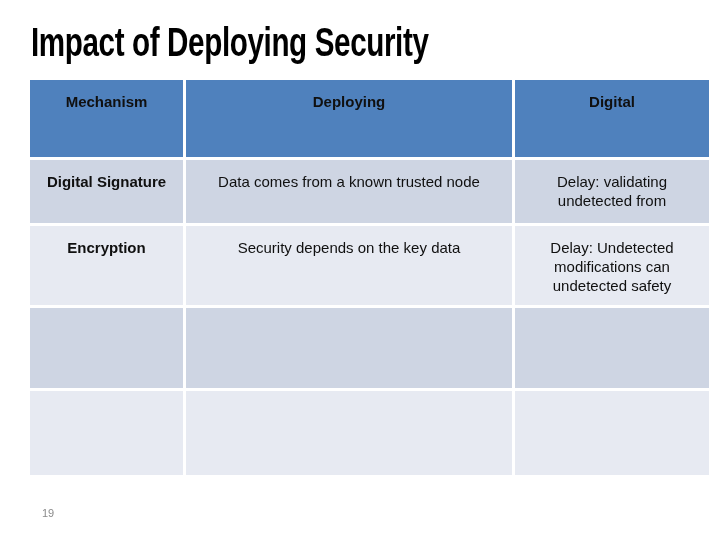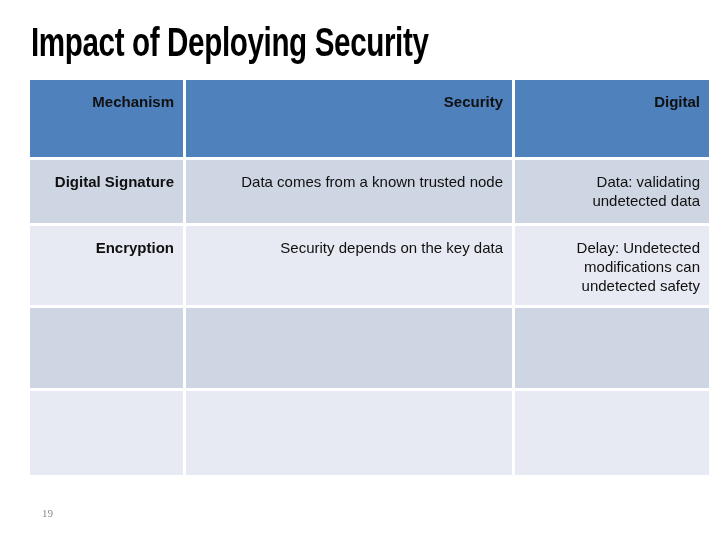--- a/index.html
+++ b/index.html
@@ -43,21 +43,21 @@
     border-spacing: 0;
     table-layout: fixed;
   }
   .content-table td,
   .content-table th {
     vertical-align: top;
     padding: 12px 9px 10px 9px;
     font-size: 15px;
     line-height: 19px;
     color: #101010;
-    text-align: right;
+    text-align: center;
     border-right: 3px solid #ffffff;
     border-bottom: 3px solid #ffffff;
     word-wrap: break-word;
   }
   .content-table td:last-child,
   .content-table th:last-child {
     border-right: none;
   }
   .content-table tr:last-child td {
     border-bottom: none;
@@ -92,46 +92,45 @@
   .empty-cell::after { content: "\00a0"; }
 
   
   .page-number {
     position: absolute;
     left: 42px;
     top: 506px;
     font-size: 11px;
     color: #8a8a8a;
     line-height: 14px;
-    font-family: Liberation Serif, serif;
   }
 </style>
 </head>
 <body>
 
 <div class="slide-title">Impact of Deploying Security</div>
 
 <table class="content-table">
   <colgroup>
     <col class="col-mechanism">
     <col class="col-security">
     <col class="col-safety">
   </colgroup>
   <thead>
     <tr>
       <th>Mechanism</th>
-      <th>Security</th>
+      <th>Deploying</th>
       <th>Digital</th>
     </tr>
   </thead>
   <tbody>
     <tr class="band-dark row-h1">
       <td class="mechanism-cell">Digital Signature</td>
       <td>Data comes from a known trusted node</td>
-      <td>Data: validating undetected data</td>
+      <td>Delay: validating undetected from</td>
     </tr>
     <tr class="band-light row-h2">
       <td class="mechanism-cell">Encryption</td>
       <td>Security depends on the key data</td>
       <td>Delay: Undetected modifications can undetected safety</td>
     </tr>
     <tr class="band-dark row-h3">
       <td class="mechanism-cell empty-cell"></td>
       <td class="empty-cell"></td>
       <td class="empty-cell"></td>

